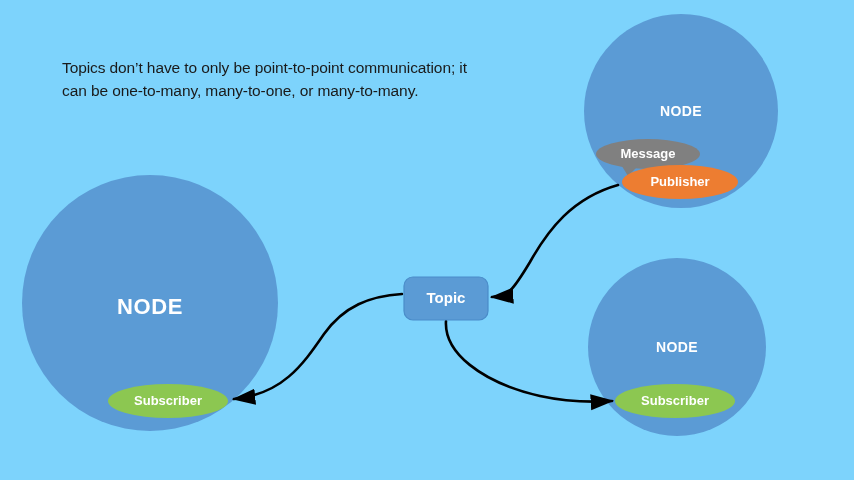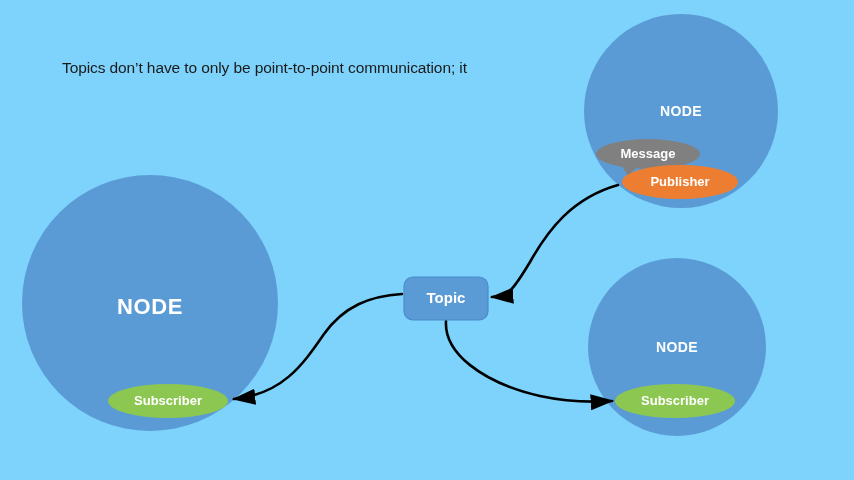--- a/index.html
+++ b/index.html
@@ -48,20 +48,21 @@
   .topic-label    { font-size: 15px; }
   .msg-label      { font-size: 13px; fill: #ffffff; }
 </style>
 </head>
 <body>
 
 <div id="canvas">
 
   <div class="caption">
     <span class="caption-line">Topics don’t have to only be point-to-point communication; it</span>
+    <span class="caption-line">can be one-to-many, many-to-one, or many-to-many.</span>
   </div>
 
   <svg id="diagram-svg" viewBox="0 0 854 480">
     <defs>
       <marker id="arrowhead" markerWidth="9" markerHeight="7" refX="8.2" refY="3.5" orient="auto" markerUnits="strokeWidth">
         <polygon points="0 0.4, 9 3.5, 0 6.6" fill="#000000"></polygon>
       </marker>
     </defs>
 
     <g>

